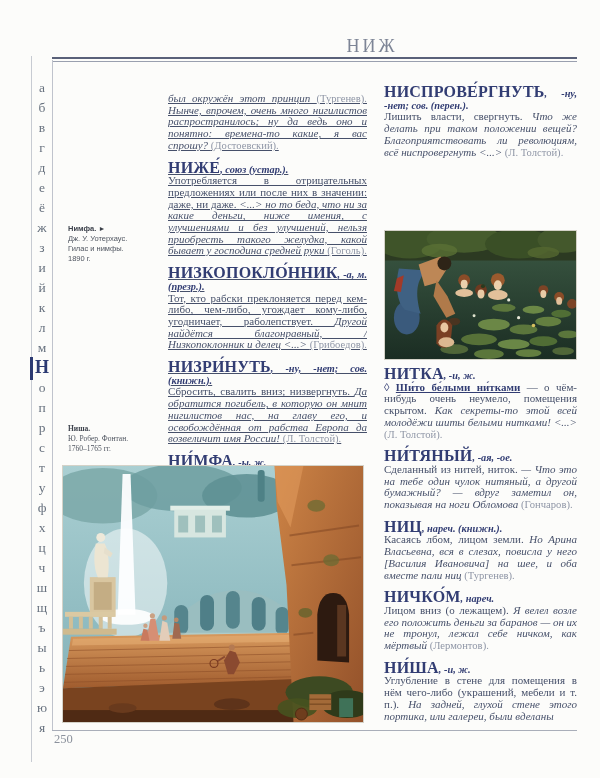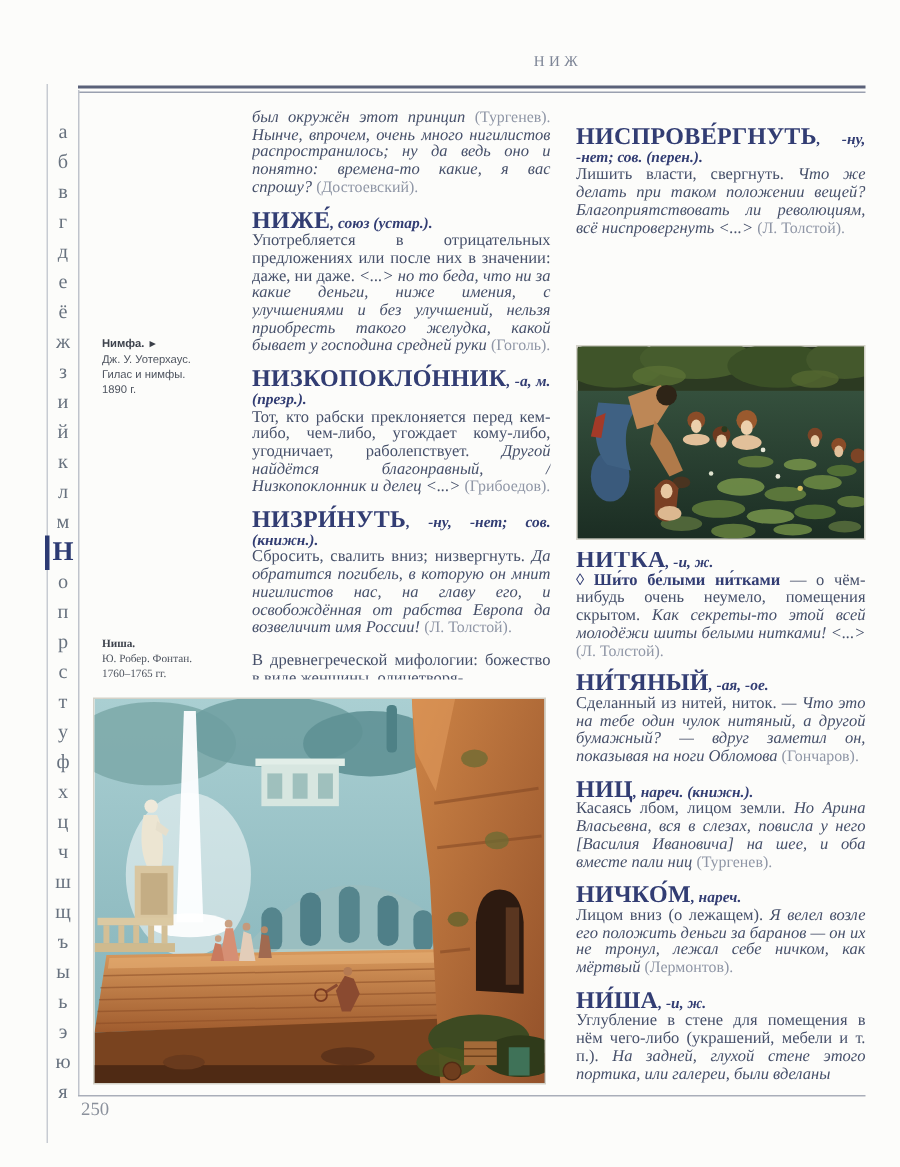--- a/index.html
+++ b/index.html
@@ -1,49 +1,49 @@
 <!DOCTYPE html>
 <html><head>
 <meta charset="utf-8">
 <style>
   html,body{margin:0;padding:0;background:#ffffff;}
   .page{position:relative;width:600px;height:778px;background:#fcfcfa;
         font-family:"Liberation Serif","DejaVu Serif",serif;overflow:hidden;}
 
   .running-head{position:absolute;top:36px;left:168px;width:408px;text-align:center;
-        font-size:10px;letter-spacing:3px;color:#7d8596;}
+        font-size:18px;letter-spacing:3px;color:#7d8596;}
   .rule-top{position:absolute;top:57px;left:52px;width:525px;height:2px;
         border-top:2px solid #5a6179;border-bottom:1px solid #9aa0af;background:transparent;}
   .rule-bottom{position:absolute;left:52px;top:730px;width:525px;height:1px;background:#a9aeb9;}
   .v-outer{position:absolute;left:31px;top:56px;width:1px;height:706px;background:#c7cbd2;}
   .v-content{position:absolute;left:52px;top:60px;width:1px;height:670px;background:#bfc3cc;}
 
   .alphabet{position:absolute;left:32px;top:78px;width:20px;}
   .letter{height:20px;line-height:20px;text-align:center;font-size:13.5px;color:#68727f;}
   .letter.active{font-size:18px;font-weight:bold;color:#2c3a72;line-height:19px;}
   .active-marker{position:absolute;left:30px;top:357px;width:3px;height:23px;background:#2c3a72;}
   .page-number{position:absolute;left:54px;top:732px;font-size:12.5px;color:#8b919c;}
 
   .caption{position:absolute;font-family:"Liberation Sans","DejaVu Sans",sans-serif;
         font-size:7.5px;line-height:10px;color:#4e545f;width:96px;}
   .cap-nymph{left:68px;top:224px;}
   .cap-niche{left:68px;top:424px;font-family:Liberation Serif, serif;}
   .cap-title{font-weight:bold;color:#3e434d;}
   .cap-arrow{font-size:7px;color:#3a3f48;}
 
   .col{position:absolute;text-align:justify;font-size:11px;line-height:11.7px;color:#46506a;overflow:hidden;}
-  .col-left{left:168px;top:73px;width:199px;height:380px;}
+  .col-left{left:168px;top:93px;width:199px;height:380px;text-decoration:underline;}
   .col-rt{left:384px;top:76px;width:193px;height:148px;}
   .col-rb{left:384px;top:368px;width:193px;height:360px;}
   .entry{margin-top:10px;}
   .s-hw{font-weight:bold;color:#323d73;font-size:16px;letter-spacing:.2px;}
   .s-gram{font-weight:bold;font-style:italic;color:#323d73;font-size:10.3px;}
   .s-q{font-style:italic;}
   .s-cite{color:#8f96a6;font-size:10.6px;}
-  .s-idiom{font-weight:bold;color:#323d73;}
+  .s-idiom{font-weight:bold;color:#323d73;text-decoration:underline;}
   .s-dia{color:#323d73;}
   .s-def{}
 
   figure{position:absolute;margin:0;}
   .fig-nymph{left:384px;top:230px;width:193px;height:130px;}
   .fig-fountain{left:62px;top:465px;width:302px;height:258px;}
   figure svg{display:block;border:1px solid #d4d2c8;box-sizing:border-box;}
 </style>
 </head>
 <body>
@@ -114,20 +114,21 @@
       </div>
       <div class="entry">
         <div class="entry-head"><span class="s-hw">НИЗКОПОКЛО́ННИК</span><span class="s-gram">, -а, м. (презр.).</span></div>
         <div class="entry-body"><span class="s-def">Тот, кто рабски преклоняется перед кем-либо, чем-либо, угождает кому-либо, угодничает, раболепствует. </span><span class="s-q">Другой найдётся благонравный, / Низкопоклонник и делец &lt;...&gt; </span><span class="s-cite">(Грибоедов).</span></div>
       </div>
       <div class="entry">
         <div class="entry-head"><span class="s-hw">НИЗРИ́НУТЬ</span><span class="s-gram">, -ну, -нет; сов. (книжн.).</span></div>
         <div class="entry-body"><span class="s-def">Сбросить, свалить вниз; низвергнуть. </span><span class="s-q">Да обратится погибель, в которую он мнит нигилистов нас, на главу его, и освобождённая от рабства Европа да возвеличит имя России! </span><span class="s-cite">(Л. Толстой).</span></div>
       </div>
       <div class="entry">
+        <div class="entry-head"><span class="s-hw">НИ́МФА</span><span class="s-gram">, -ы, ж.</span></div>
         <div class="entry-body"><span class="s-def">В древнегреческой мифологии: божество в виде женщины, олицетворя-</span></div>
       </div>
     </div>
   <div class="col col-rt" id="col-rt">
       <div class="entry">
         <div class="entry-head"><span class="s-hw">НИСПРОВЕ́РГНУТЬ</span><span class="s-gram">, -ну, -нет; сов. (перен.).</span></div>
         <div class="entry-body"><span class="s-def">Лишить власти, свергнуть. </span><span class="s-q">Что же делать при таком положении вещей? Благоприятствовать ли революциям, всё ниспровергнуть &lt;...&gt; </span><span class="s-cite">(Л. Толстой).</span></div>
       </div>
     </div>
   <div class="col col-rb" id="col-rb">

